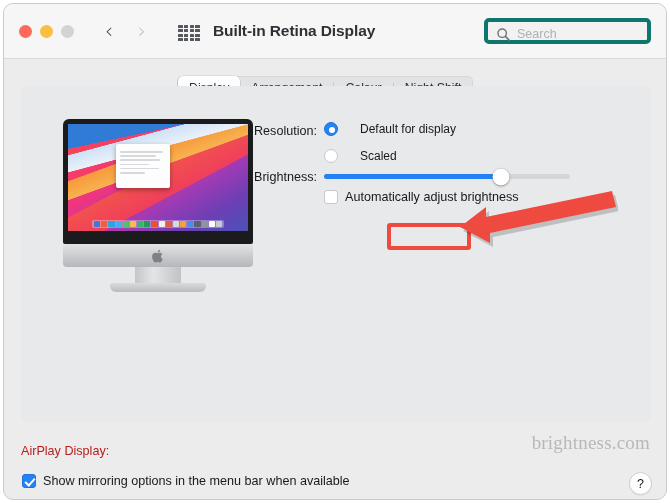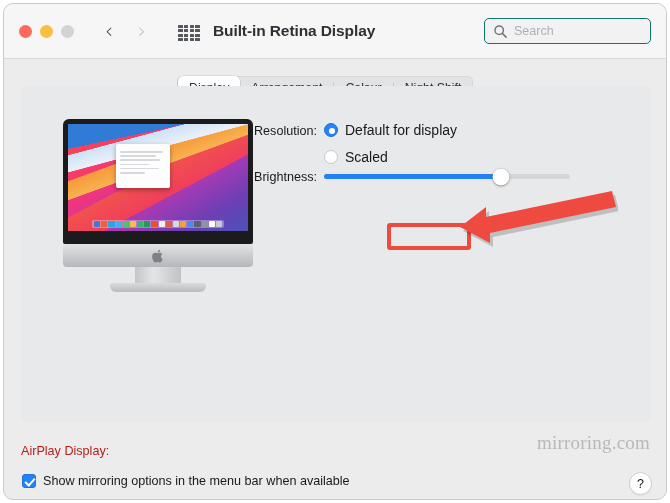--- a/index.html
+++ b/index.html
@@ -46,21 +46,21 @@
 
   #win-title {
     position: absolute; left: 209px; top: 18px;
     font-size: 15.5px; font-weight: bold; color: #2d3034;
     letter-spacing: -0.1px;
   }
 
   #search-field {
     position: absolute; right: 15px; top: 14px;
     width: 167px; height: 26px;
-    background: #f2f2f3; border: 1px solid #0f766e;
+    background: #f2f2f3; border: 4px solid #0f766e;
     border-radius: 5px;
   }
   #search-icon {
     position: absolute; left: 8px; top: 5px; width: 15px; height: 15px;
   }
   #search-placeholder {
     position: absolute; left: 29px; top: 5px;
     font-size: 12.5px; color: #adb0b4;
   }
 
@@ -161,21 +161,21 @@
     background: #ffffff; border: 1px solid #c6c8cb;
     position: relative; flex: none;
   }
   .radio.on {
     background: #2483f5; border-color: #1d72db;
   }
   .radio.on::after {
     content: ""; position: absolute; left: 4px; top: 4px;
     width: 6px; height: 6px; border-radius: 50%; background: #fff;
   }
-  .radio-label { margin-left: 7px; font-size: 14px; color: #17191c; white-space: nowrap; }
+  .radio-label { margin-left: 22px; font-size: 12px; color: #17191c; white-space: nowrap; }
 
   #slider-track {
     position: absolute; left: 303px; top: 88px;
     width: 246px; height: 5px;
     background: #d4d6d9; border-radius: 3px;
   }
   #slider-fill {
     position: absolute; left: 0; top: 0; height: 5px;
     width: 72%; background: #2481f4; border-radius: 3px;
   }
@@ -360,34 +360,38 @@
       <span class="radio"></span>
       <span class="radio-label">Scaled</span>
     </div>
 
     <div class="ctl-label" id="lbl-brightness">Brightness:</div>
     <div id="slider-track">
       <div id="slider-fill" style="width: 72%;"></div>
       <div id="slider-knob" style="left: 72%;"></div>
     </div>
 
+    <div id="chk-autobright">
+      <span class="checkbox"></span>
+      <span class="chk-label">Automatically adjust brightness</span>
+    </div>
 
     <div id="annot-box"></div>
     <svg id="annot-arrow" viewBox="0 0 160 62">
       <g transform="translate(2,3)">
         <path d="M0 36 L26 16 L26 26 L152 0 L156 16 L30 42 L30 52 Z" fill="rgba(0,0,0,.18)" transform="translate(3,4)"></path>
         <path d="M0 36 L26 16 L26 26 L152 0 L156 16 L30 42 L30 52 Z" fill="#ef4a3f"></path>
       </g>
     </svg>
   </div>
 
   <div id="lbl-airplay">AirPlay Display:</div>
 
 
-  <div id="watermark">mirroring.com</div>
+  <div id="watermark">brightness.com</div>
 
   <div id="chk-mirroring">
     <span class="checkbox on"></span>
     <span class="chk-label">Show mirroring options in the menu bar when available</span>
   </div>
 
   <div id="btn-help">?</div>
 
 </div>
 

